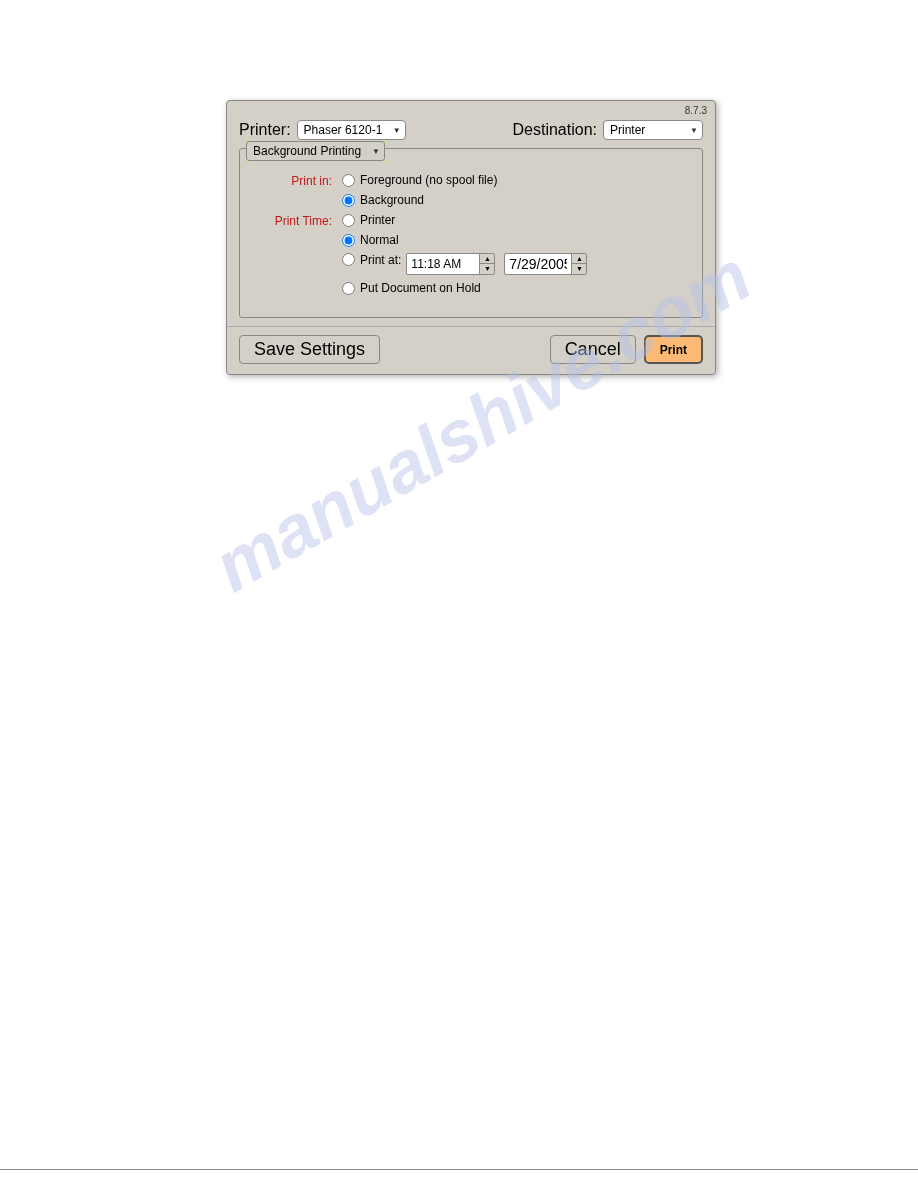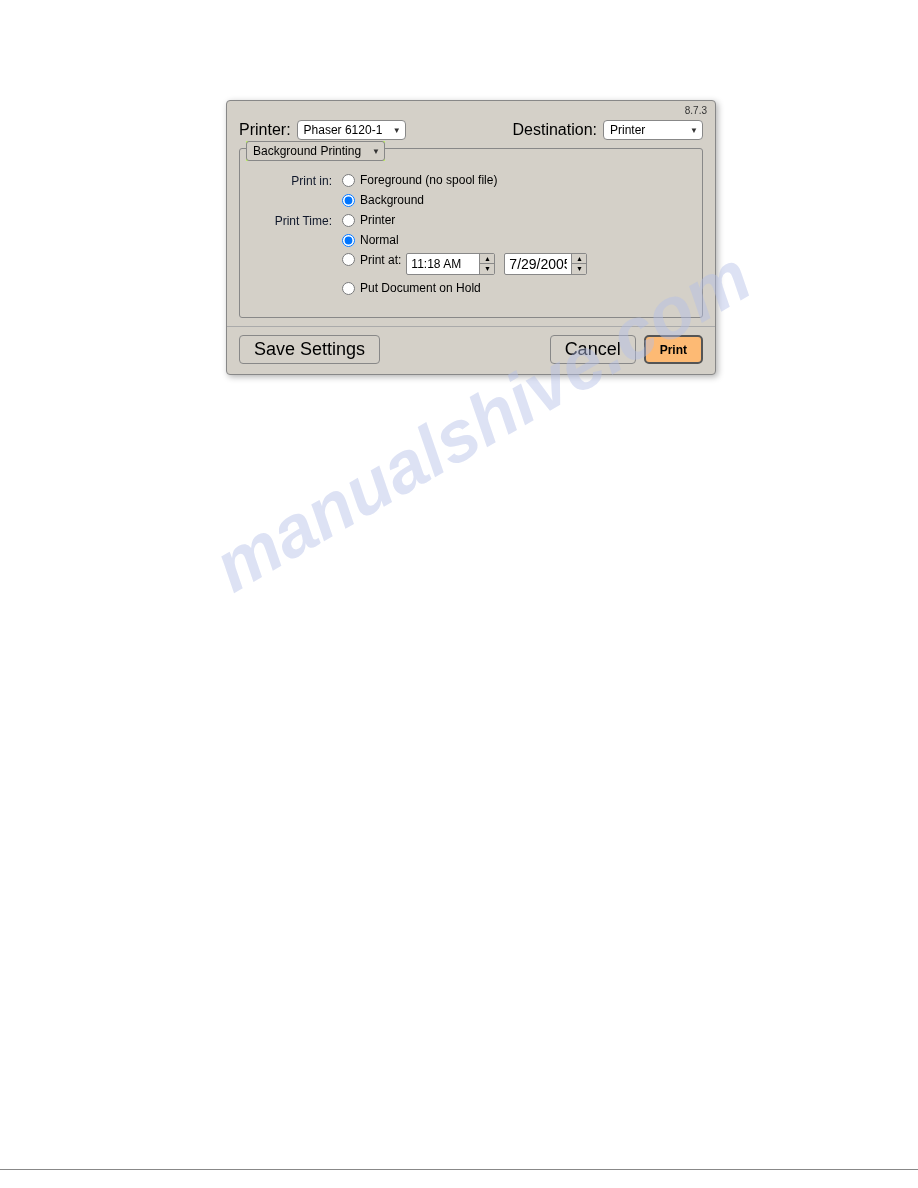--- a/index.html
+++ b/index.html
@@ -154,21 +154,21 @@
       align-items: flex-start;
       margin-bottom: 6px;
     }
 
     .form-row-label {
       min-width: 90px;
       text-align: right;
       padding-right: 10px;
       padding-top: 1px;
       font-size: 12px;
-      color: #0f172a;
+      color: #b91c1c;
     }
 
     .form-row-content {
       display: flex;
       flex-direction: column;
       gap: 6px;
     }
 
     .radio-row {
       display: flex;

